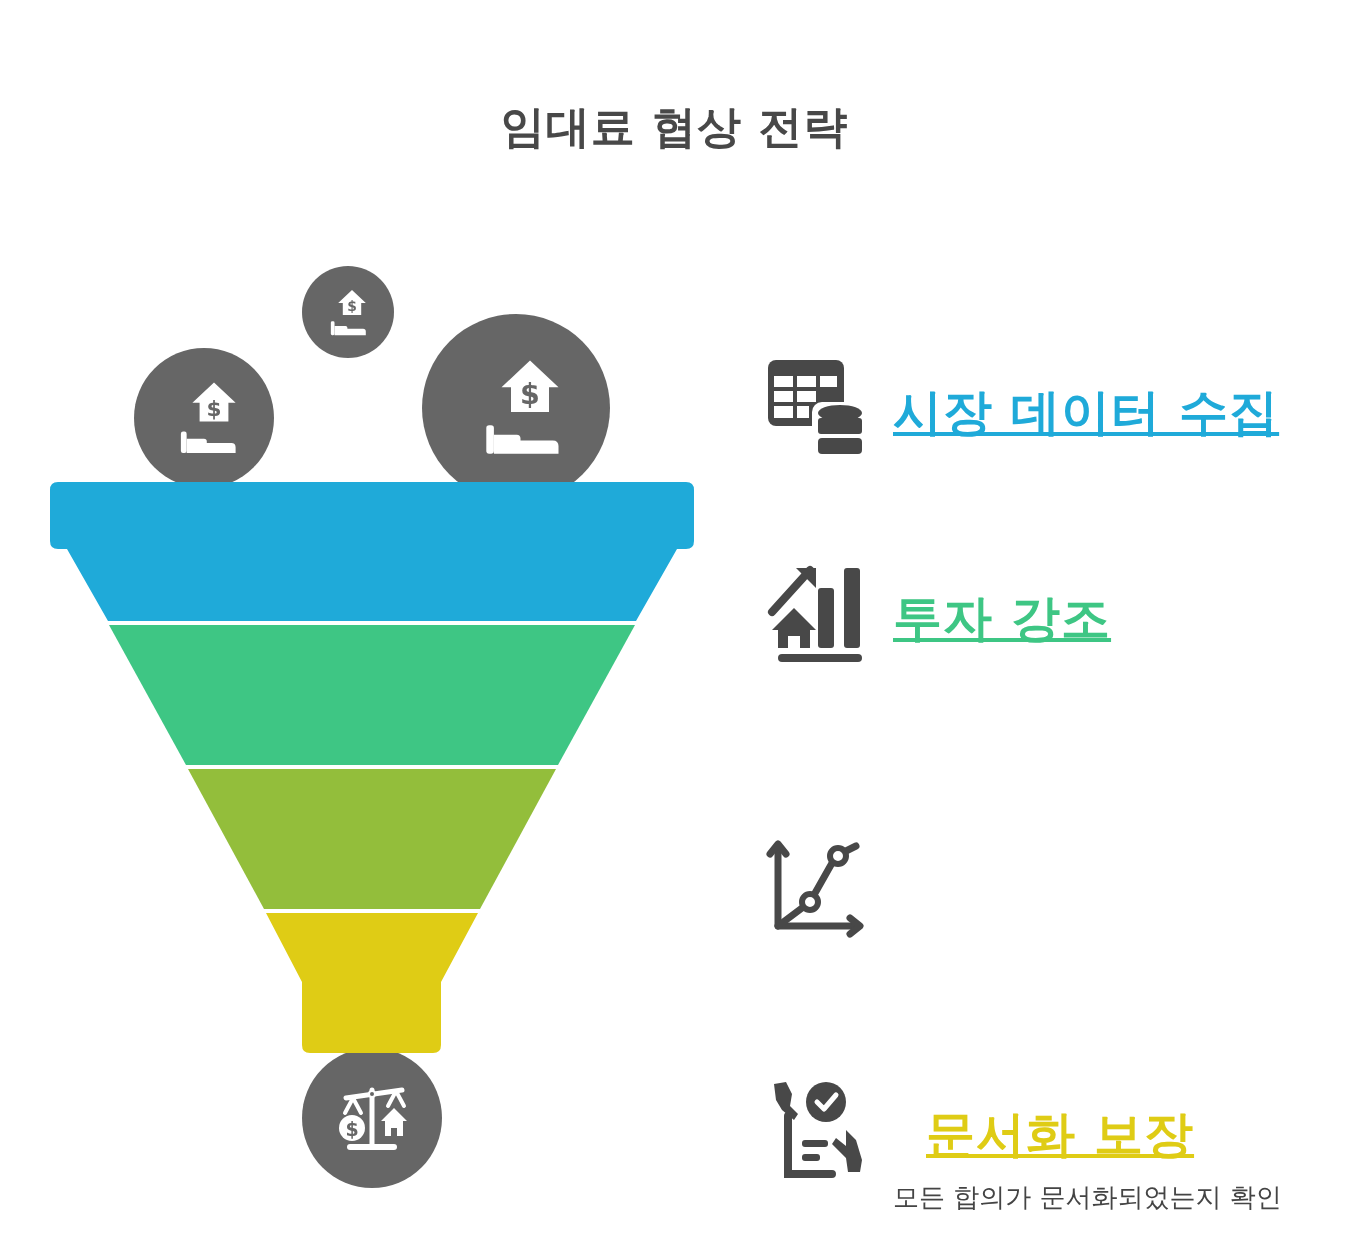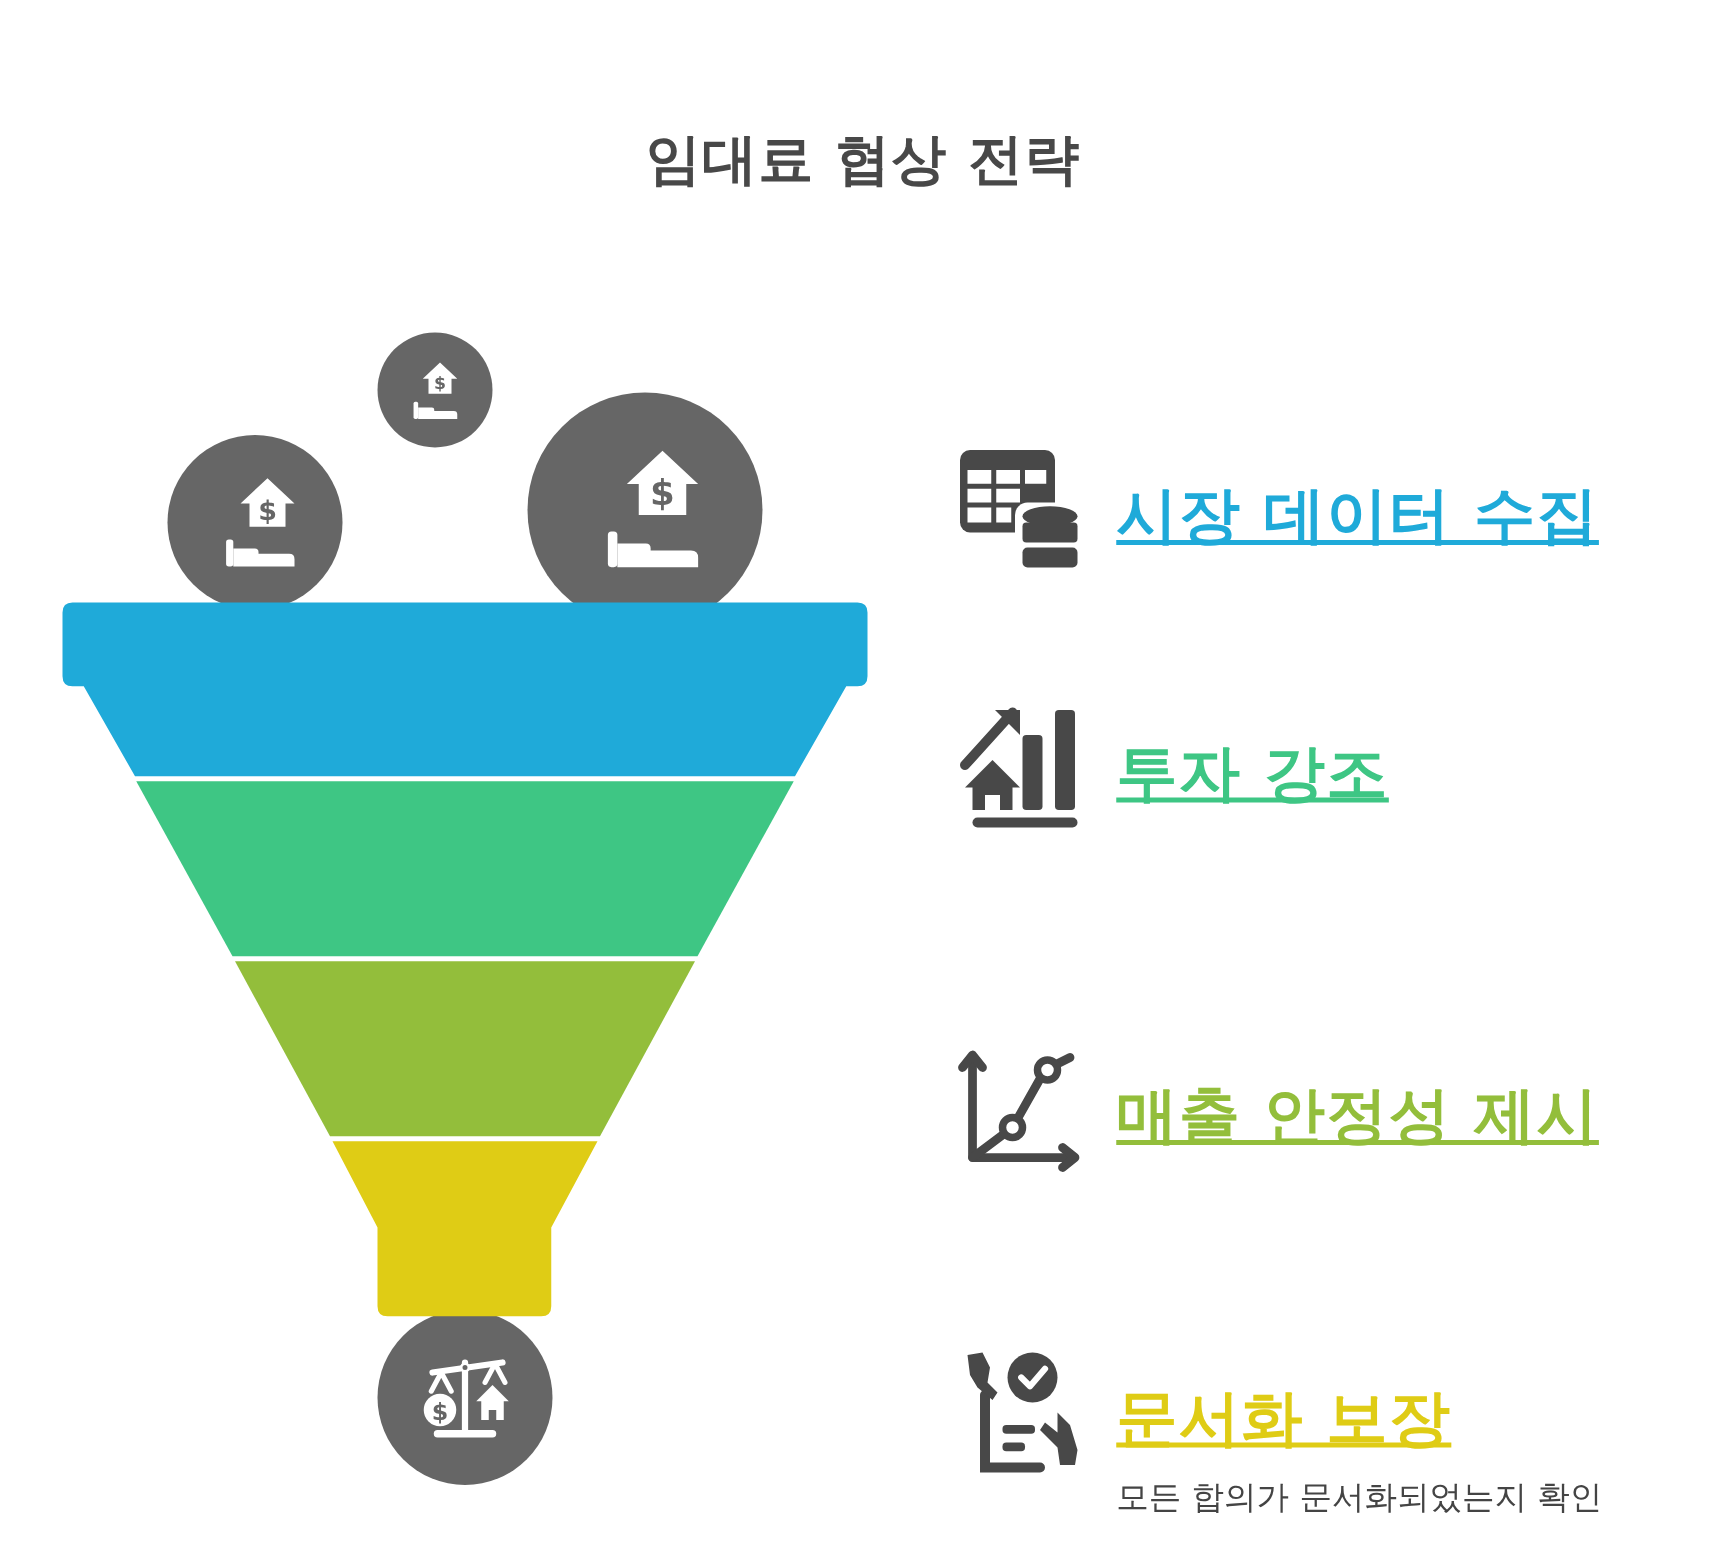--- a/index.html
+++ b/index.html
@@ -1,18 +1,18 @@
 <!DOCTYPE html>
 <html><head>
 <meta charset="utf-8">
 <style>
   html, body { margin: 0; padding: 0; background: #ffffff; }
   body { width: 1369px; height: 1246px; position: relative; overflow: hidden;
          font-family: "DejaVu Sans", "Liberation Sans", sans-serif; }
-  .title { position: absolute; left: 16px; width: 1231px; top: 98px; text-align: center;
+  .title { position: absolute; left: 0; width: 1231px; top: 98px; text-align: center;
            padding-left: 118px; box-sizing: border-box;
            font-size: 44px; font-weight: bold; color: #484848; letter-spacing: 1px; }
   svg.funnel { position: absolute; left: 0; top: 0; }
   .step { position: absolute; left: 766px; width: 600px; height: 140px; }
   .step .icon { position: absolute; left: 0; top: 0; width: 102px; height: 102px; }
   .step .heading { position: absolute; left: 127px; top: 22px; font-size: 49px; font-weight: bold;
                    white-space: nowrap; letter-spacing: 1px; text-decoration: underline; }
   .step .desc { position: absolute; left: 127px; top: 100px; font-size: 26px; color: #444444;
                 white-space: nowrap; }
 </style>
@@ -119,30 +119,29 @@
   <svg class="icon" viewBox="0 0 102 102">
     <g stroke="#484848" stroke-width="7" fill="none" stroke-linecap="round" stroke-linejoin="round">
       <path d="M12,8 L12,88 L92,88"></path>
       <path d="M4,16 L12,6 L20,16"></path>
       <path d="M84,80 L94,88 L84,96"></path>
       <path d="M12,88 L44,64 L70,18 L90,8"></path>
     </g>
     <circle cx="44" cy="64" r="8" fill="#ffffff" stroke="#484848" stroke-width="6"></circle>
     <circle cx="72" cy="18" r="8" fill="#ffffff" stroke="#484848" stroke-width="6"></circle>
   </svg>
-  <div class="heading" style="color:#93BE3B;">매출 안정성 제시</div>
 </div>
 
 <div class="step" style="top:1080px;">
   <svg class="icon" viewBox="0 0 102 102">
     <g fill="#484848">
       <path d="M22,36 L22,94 L66,94" stroke="#484848" stroke-width="8" fill="none" stroke-linecap="round"></path>
       <rect x="36" y="60" width="26" height="7" rx="3"></rect>
       <rect x="36" y="74" width="18" height="7" rx="3"></rect>
       <circle cx="60" cy="22" r="20"></circle>
       <path d="M51,22 L58,29 L70,15" stroke="#ffffff" stroke-width="5" fill="none" stroke-linecap="round" stroke-linejoin="round"></path>
       <path d="M8,4 L20,2 L26,14 L24,26 L32,34 L28,40 L16,30 L10,20 Z"></path>
       <path d="M80,50 L90,60 L96,80 L94,92 L82,92 L80,78 L66,64 L70,58 L80,66 Z"></path>
     </g>
   </svg>
-  <div class="heading" style="color:#DFCC15;">문서화 보장</div>
+  <div class="heading" style="color:#DFCC15;margin-left:33px;">문서화 보장</div>
   <div class="desc">모든 합의가 문서화되었는지 확인</div>
 </div>
 
 </body></html>

